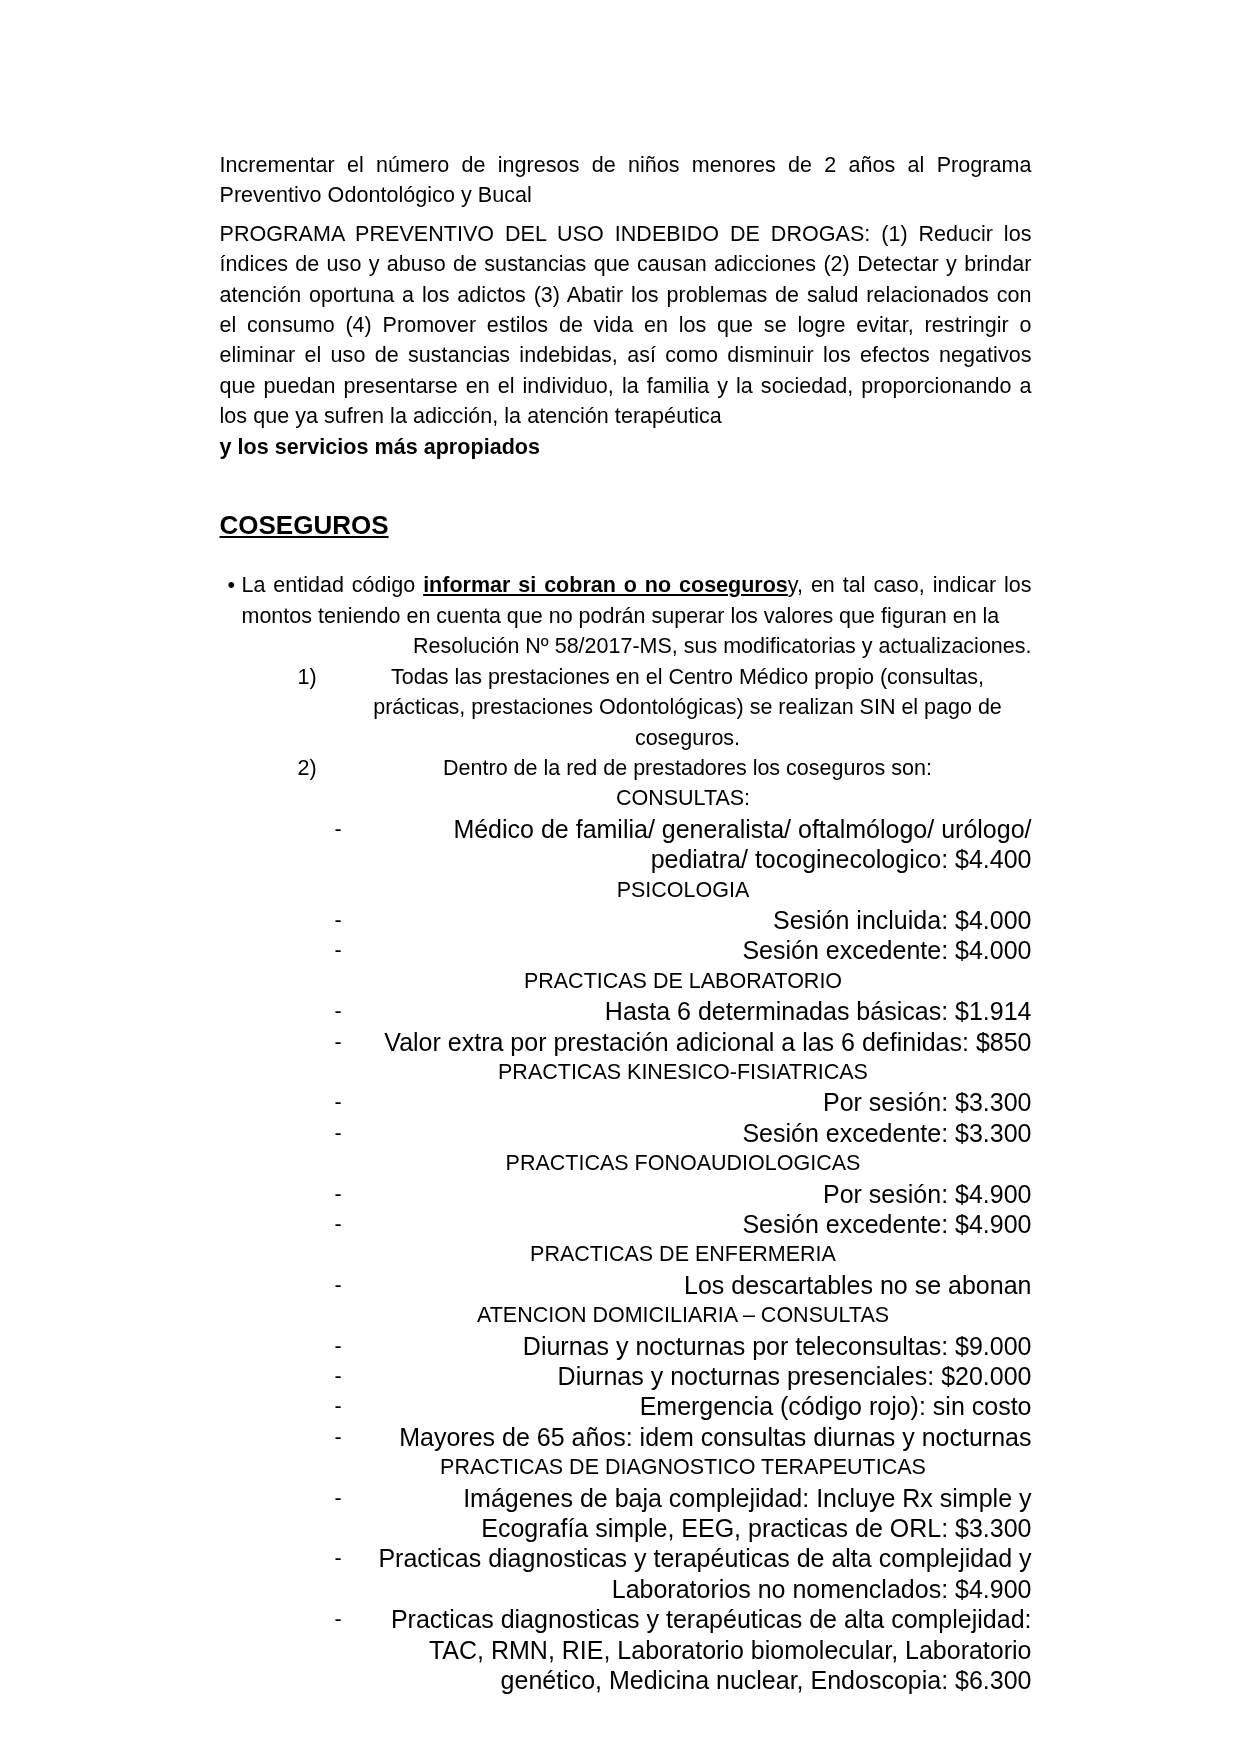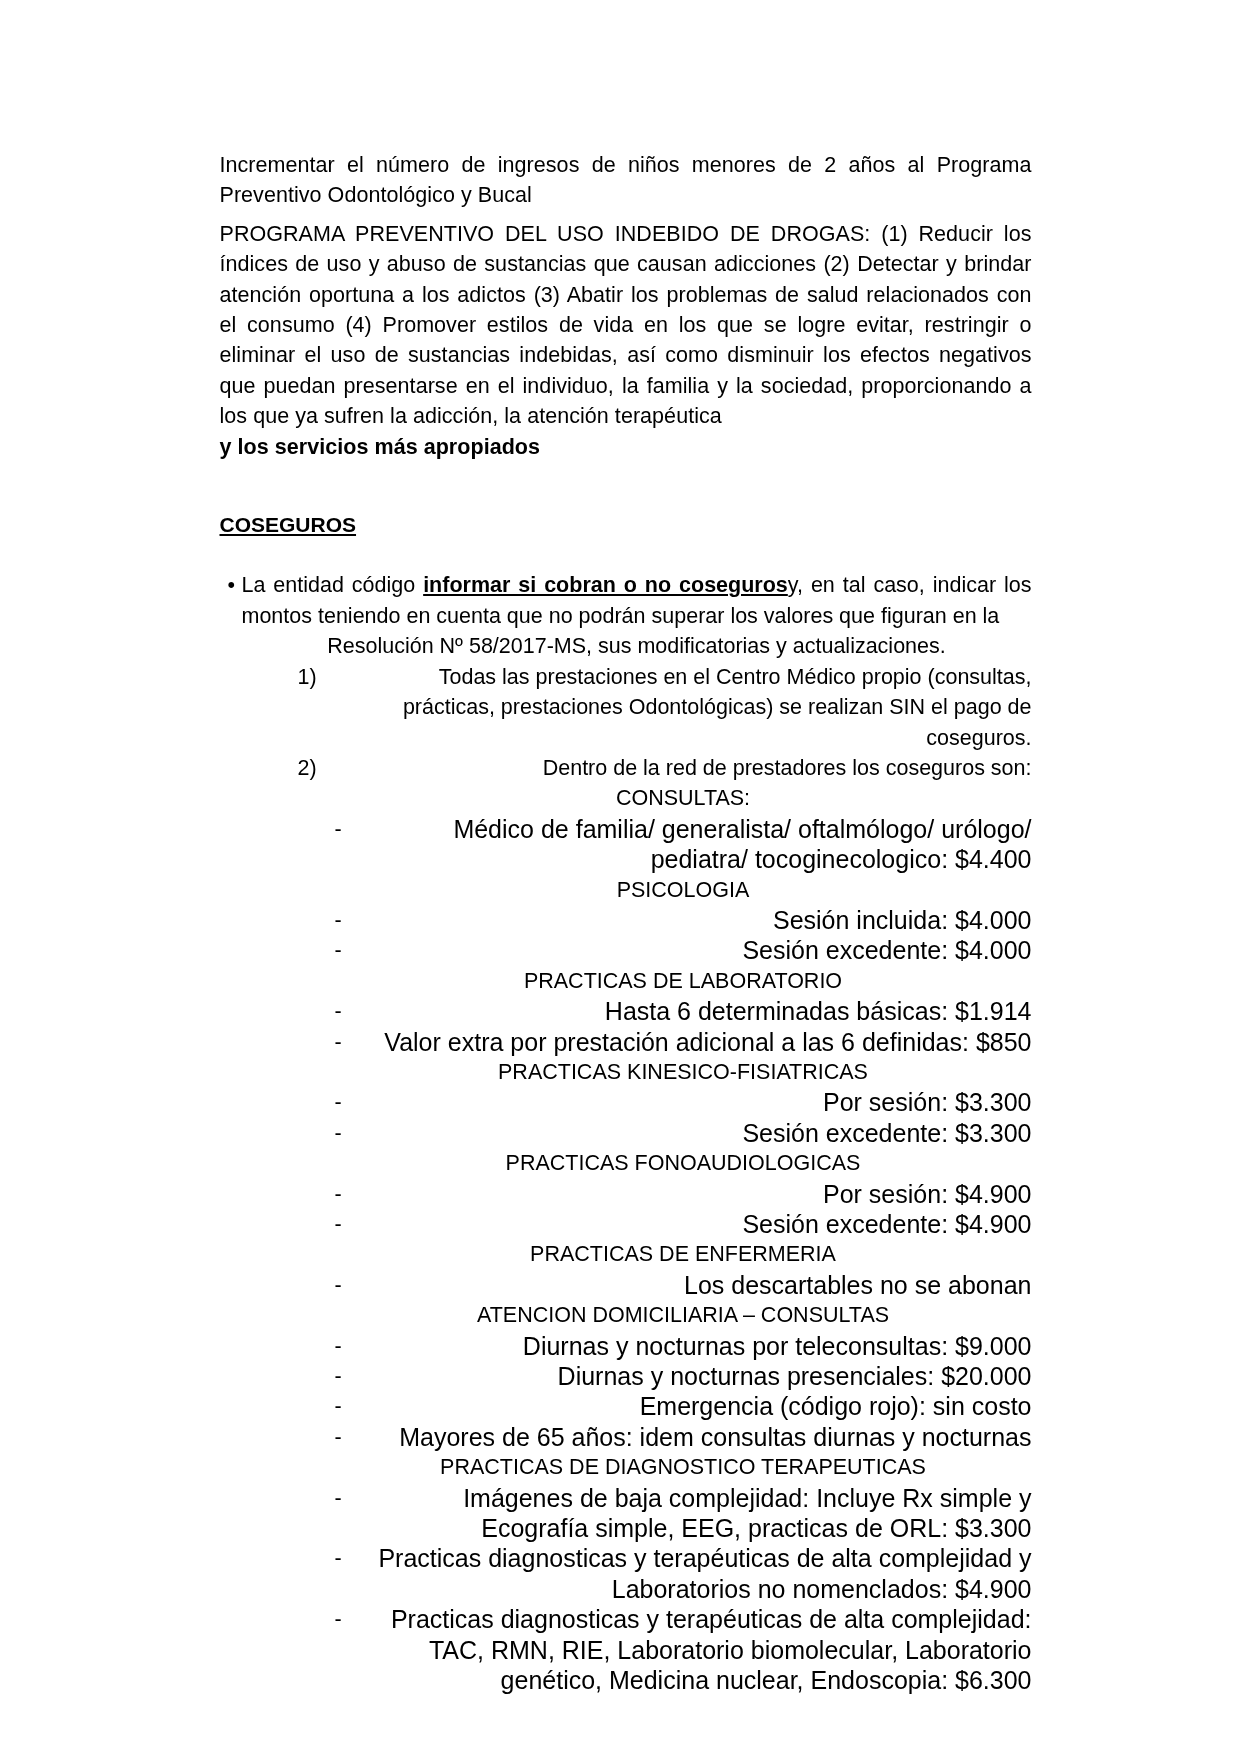--- a/index.html
+++ b/index.html
@@ -37,21 +37,21 @@
   .para.last-natural {
     text-align: left;
     font-weight: bold;
   }
   .gap-sm { height: 8px; }
   .gap-md { height: 30px; }
   .gap-lg { height: 48px; }
 
   
   .sec-heading {
-    font-size: 21px;
+    font-size: 26px;
     line-height: 30.4px;
     font-weight: bold;
     text-decoration: underline;
     margin: 0;
   }
 
   
   .bullet-row {
     display: flex;
     align-items: flex-start;
@@ -66,42 +66,42 @@
     padding-left: 8px;
     box-sizing: border-box;
   }
   .bullet-body {
     flex: 1 1 auto;
     font-size: 21.5px;
     line-height: 30.4px;
     text-align: justify;
     text-justify: inter-word;
   }
-  .bullet-body .tail { text-align: center; }
+  .bullet-body .tail { text-align: right; }
   .strongu {
     font-weight: bold;
     text-decoration: underline;
   }
 
   
   .num-row {
     display: flex;
     align-items: flex-start;
   }
   .num-mark {
     flex: 0 0 auto;
     width: 46px;
     font-size: 21.5px;
     line-height: 30.4px;
   }
   .num-body {
     flex: 1 1 auto;
     font-size: 21.5px;
     line-height: 30.4px;
-    text-align: right;
+    text-align: center;
   }
 
   
   .detail-block {
     margin-left: 115px;
   }
   .cat-line {
     font-size: 21.5px;
     line-height: 30.4px;
     margin: 0;

